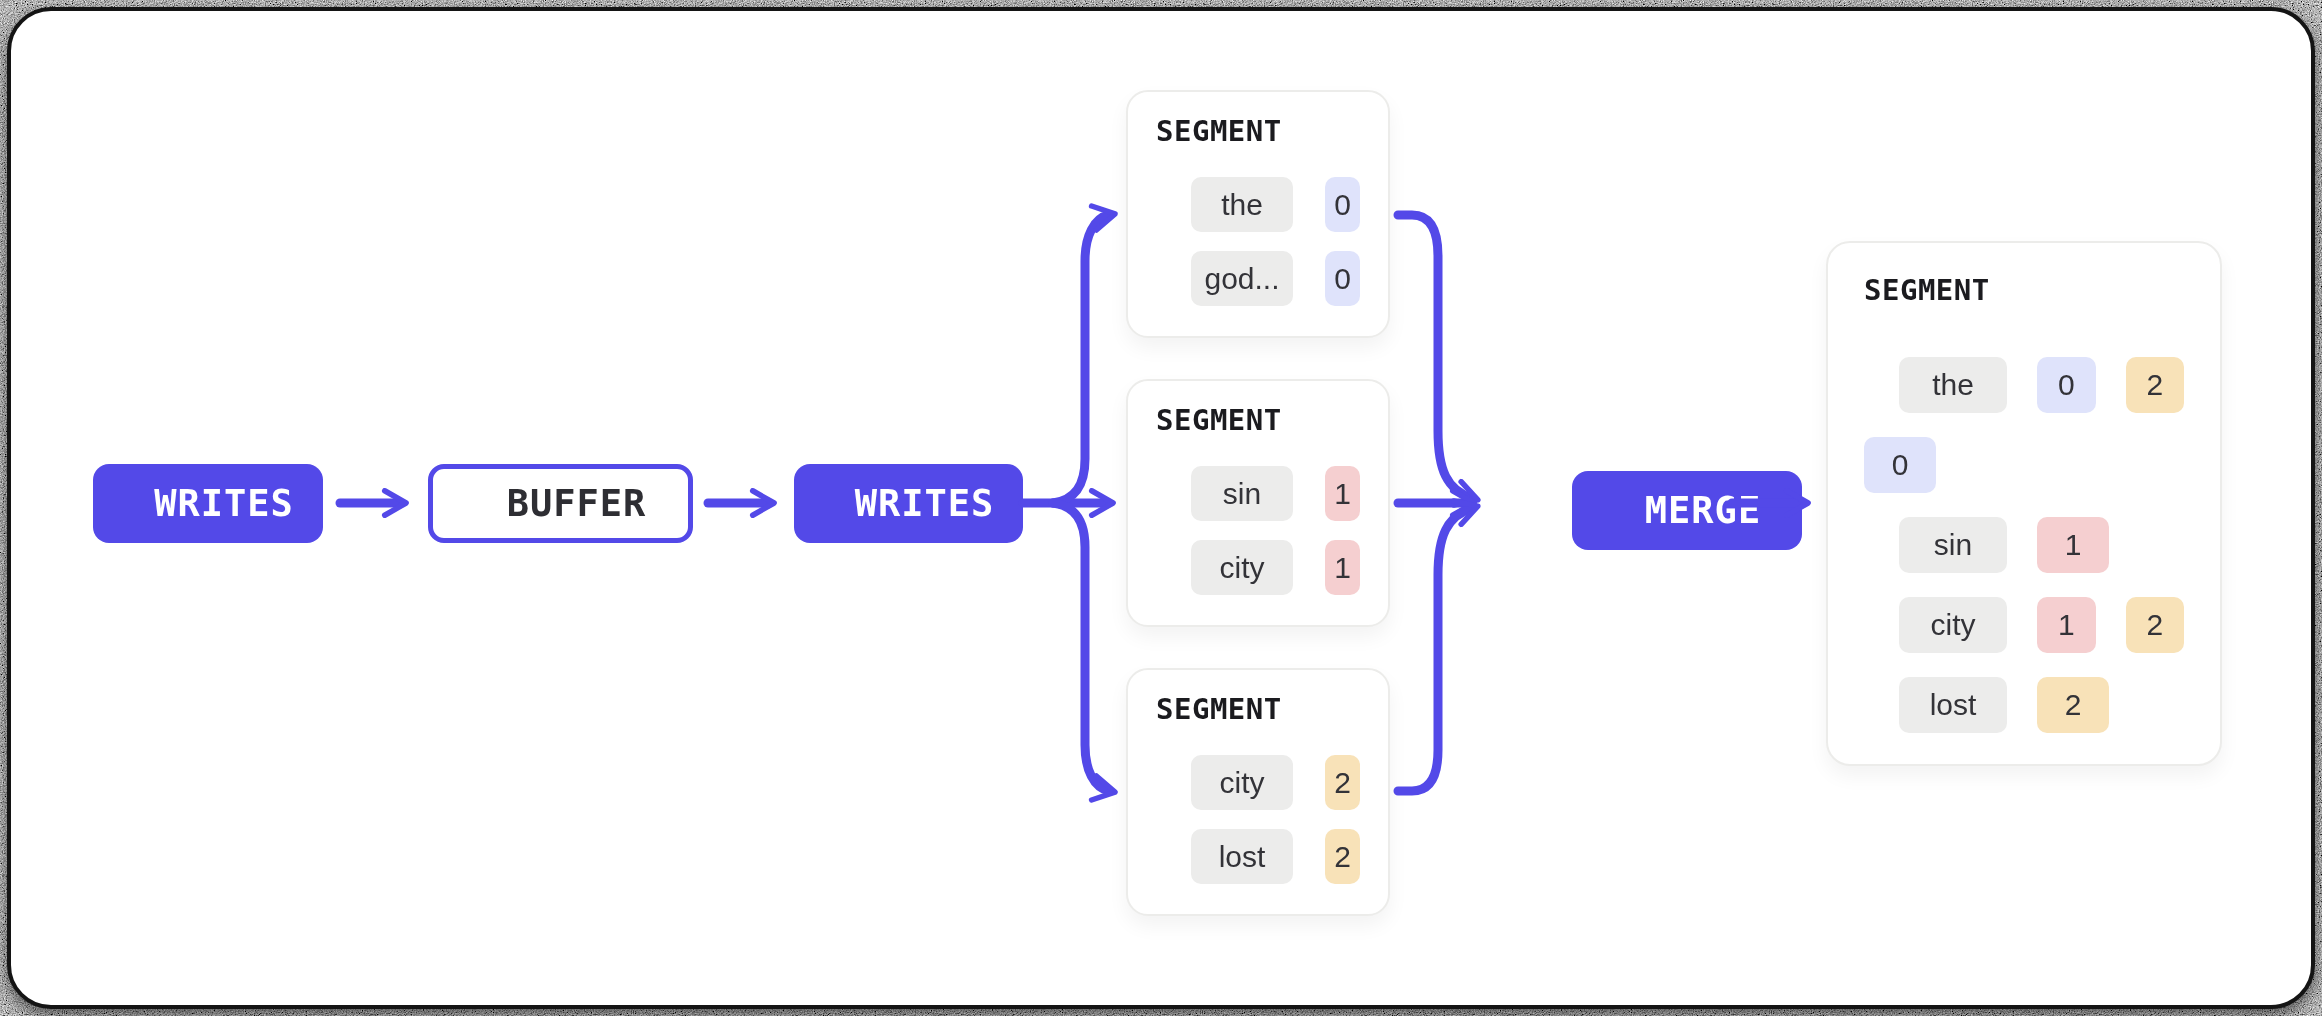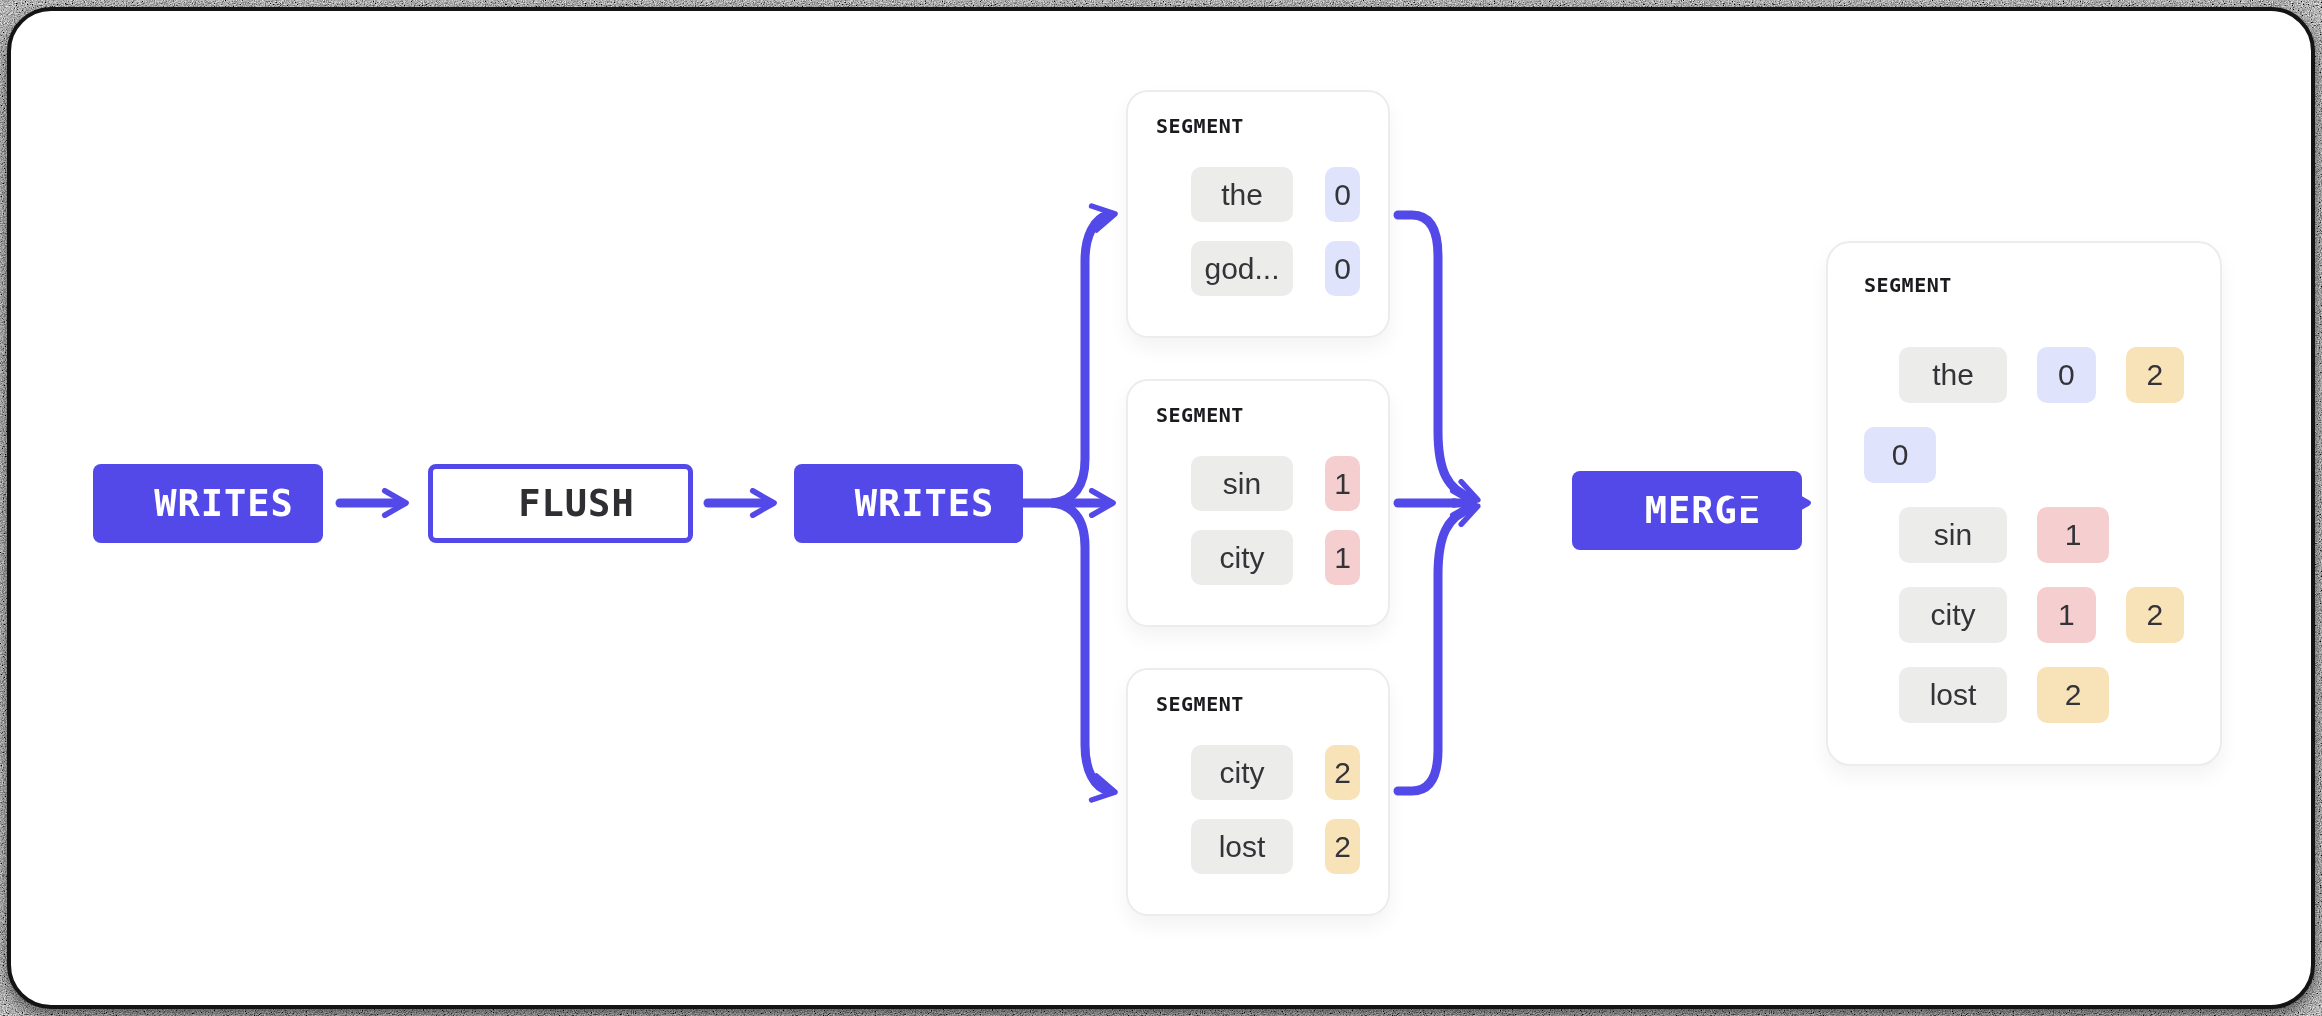--- a/index.html
+++ b/index.html
@@ -21,21 +21,21 @@
     position:absolute;inset:7px;
     background:#ffffff;
     border:4px solid #141414;
     border-radius:44px;
     box-shadow:0 6px 16px rgba(0,0,0,0.55);
   }
   .stage{position:absolute;inset:0;}
 
   
   .node{
-    position:absolute;height:79px;border-radius:8px;box-sizing:border-box;
+    position:absolute;height:79px;border-radius:16px;box-sizing:border-box;
     display:flex;align-items:center;justify-content:center;
     font-family:"DejaVu Sans Mono","Liberation Mono",monospace;
     font-weight:bold;font-size:37px;letter-spacing:1px;padding-left:32px;
   }
   .node.filled{background:var(--accent);color:#ffffff;}
   .node.outlined{background:#ffffff;color:#2E2E33;border:5px solid var(--accent);}
   #node-writes{left:93px;top:464px;width:230px;}
   #node-buffer{left:428px;top:464px;width:265px;}
   #node-flush{left:794px;top:464px;width:229px;}
   #node-merge{left:1572px;top:463px;width:230px;margin-top:8px;}
@@ -56,21 +56,21 @@
     box-shadow:0 10px 20px rgba(0,0,0,0.05);
   }
   .card-sm{left:1126px;width:264px;height:248px;padding:22px 28px;}
   #segment-card-0{top:90px;}
   #segment-card-1{top:379px;}
   #segment-card-2{top:668px;}
   .card-lg{left:1826px;top:241px;width:396px;height:525px;padding:30px 36px;border-radius:24px;}
 
   .seg-title{
     font-family:"DejaVu Sans Mono","Liberation Mono",monospace;
-    font-weight:bold;font-size:20px;letter-spacing:0.5px;color:var(--header-text);
+    font-weight:bold;font-size:29px;letter-spacing:0.5px;color:var(--header-text);
   }
   .card-sm .seg-title{margin-bottom:29px;}
   .card-lg .seg-title{margin-bottom:50px;}
   .seg-rows{display:flex;flex-direction:column;}
   .card-sm .seg-rows{gap:19px;}
   .card-lg .seg-rows{gap:24px;}
   .seg-row{display:flex;align-items:center;}
   .card-sm .seg-row{gap:32px;}
   .card-lg .seg-row{gap:30px;}
   .pill{
@@ -107,21 +107,21 @@
     </defs>
   </svg>
 
   
   <div class="node filled" id="node-writes">WRITES</div>
 
   <svg class="arrow" id="arrow-writes-buffer" width="90" height="48">
     <path d="M4 24 H64" marker-end="url(#chev)"></path>
   </svg>
 
-  <div class="node outlined" id="node-buffer">FLUSH</div>
+  <div class="node outlined" id="node-buffer">BUFFER</div>
 
   <svg class="arrow" id="arrow-buffer-flush" width="90" height="48">
     <path d="M4 24 H64" marker-end="url(#chev)"></path>
   </svg>
 
   <div class="node filled" id="node-flush">WRITES</div>
 
   
   <svg class="arrow" id="split-arrows" width="110" height="720">
     <path d="M0 360 H84" marker-end="url(#chev)"></path>

